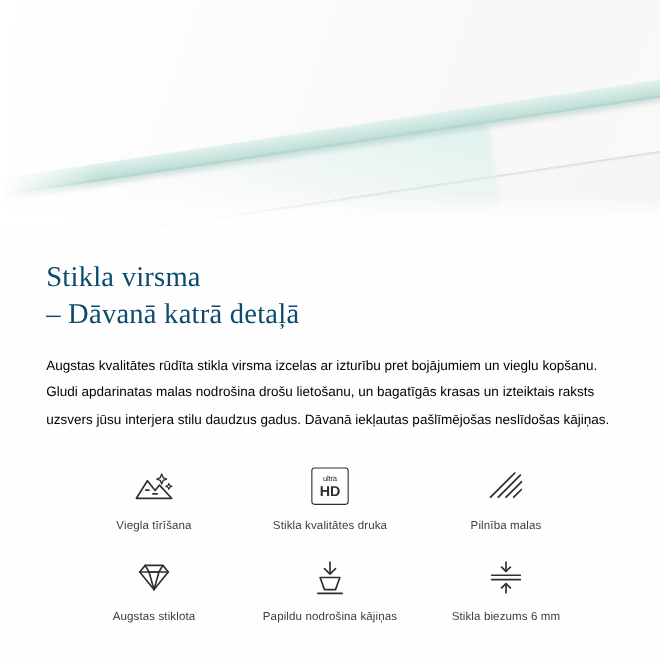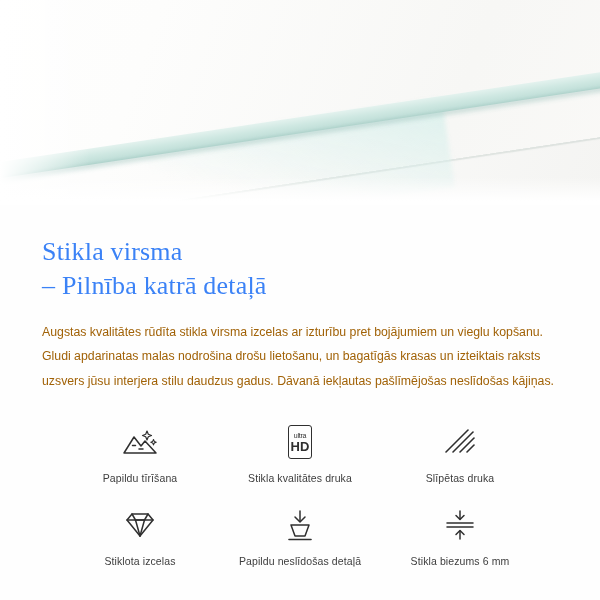--- a/index.html
+++ b/index.html
@@ -95,30 +95,30 @@
   }
 
   
   .content {
     padding: 30px 42px 0 42px;
   }
   .headline {
     font-family: "Liberation Serif", serif;
     font-size: 26px;
     line-height: 1.32;
-    color: #3b82f6;
+    color: #0c4a6e;
     font-weight: 400;
     letter-spacing: 0.2px;
   }
   .headline .l2 { display: block; }
   .body-copy {
     margin-top: 16px;
     font-size: 12.3px;
     line-height: 2.0;
-    color: #a16207;
+    color: #000000;
     max-width: 520px;
   }
 
   
   .features {
     margin-top: 26px;
     display: grid;
     grid-template-columns: repeat(3, 1fr);
     row-gap: 18px;
     padding: 0 18px;
@@ -137,21 +137,21 @@
     justify-content: center;
     color: #2f2f2f;
   }
   .feature-label {
     margin-top: 7px;
     font-size: 10.5px;
     color: #3d3d3d;
     letter-spacing: 0.1px;
   }
   .ultra-hd {
-    width: 24px; height: 34px;
+    width: 34px; height: 34px;
     border: 1.6px solid #2f2f2f;
     border-radius: 3px;
     display: flex; flex-direction: column;
     align-items: center; justify-content: center;
     line-height: 1;
   }
   .ultra-hd .u { font-size: 7px; letter-spacing: -0.2px; }
   .ultra-hd .hd { font-size: 13px; font-weight: 700; margin-top: 1px; }
 </style>
 </head>
@@ -187,37 +187,37 @@
     <div class="corner-gloss"></div>
     <div class="edge-top"></div>
     <div class="edge-shadow"></div>
     <div class="hero-fade-left"></div>
     <div class="hero-fade-bottom"></div>
   </div>
 
   <div class="content">
     <h1 class="headline">
       <span>Stikla virsma</span>
-      <span class="l2">– Pilnība katrā detaļā</span>
+      <span class="l2">– Dāvanā katrā detaļā</span>
     </h1>
     <p class="body-copy">Augstas kvalitātes rūdīta stikla virsma izcelas ar izturību pret bojājumiem un vieglu kopšanu. Gludi apdarinatas malas nodrošina drošu lietošanu, un bagatīgās krasas un izteiktais raksts uzsvers jūsu interjera stilu daudzus gadus. Dāvanā iekļautas pašlīmējošas neslīdošas kājiņas.</p>
 
     <div class="features">
 
       <div class="feature">
         <div class="feature-icon">
           <svg width="40" height="34" viewBox="0 0 40 34" fill="none" stroke="#2f2f2f" stroke-width="1.5" stroke-linejoin="round" stroke-linecap="round">
             <path d="M4 28 L14 12 L21 21 L25 16 L36 28 Z"></path>
             <path d="M12.5 20.5 L15.5 20.5"></path>
             <path d="M19 24 L23 24"></path>
             <path d="M27 6 l1.3 3.2 L31.5 10.5 l-3.2 1.3 L27 15 l-1.3-3.2 L22.5 10.5 l3.2-1.3 Z" stroke-width="1.2"></path>
             <path d="M33.5 14.5 l0.8 1.9 1.9 0.8 -1.9 0.8 -0.8 1.9 -0.8-1.9 -1.9-0.8 1.9-0.8 Z" stroke-width="1.1"></path>
           </svg>
         </div>
-        <div class="feature-label">Papildu tīrīšana</div>
+        <div class="feature-label">Viegla tīrīšana</div>
       </div>
 
       <div class="feature">
         <div class="feature-icon">
           <div class="ultra-hd">
             <span class="u">ultra</span>
             <span class="hd">HD</span>
           </div>
         </div>
         <div class="feature-label">Stikla kvalitātes druka</div>
@@ -225,46 +225,46 @@
 
       <div class="feature">
         <div class="feature-icon">
           <svg width="36" height="32" viewBox="0 0 36 32" fill="none" stroke="#2f2f2f" stroke-width="1.6" stroke-linecap="round">
             <path d="M4 26 L26 4"></path>
             <path d="M11 26 L31 6"></path>
             <path d="M18 26 L32 12"></path>
             <path d="M25 26 L32 19"></path>
           </svg>
         </div>
-        <div class="feature-label">Slīpētas druka</div>
+        <div class="feature-label">Pilnība malas</div>
       </div>
 
       <div class="feature">
         <div class="feature-icon">
           <svg width="38" height="32" viewBox="0 0 38 32" fill="none" stroke="#2f2f2f" stroke-width="1.5" stroke-linejoin="round" stroke-linecap="round">
             <path d="M6 11 L11 5 L27 5 L32 11 L19 27 Z"></path>
             <path d="M6 11 L32 11"></path>
             <path d="M11 5 L14.5 11 L19 27"></path>
             <path d="M27 5 L23.5 11 L19 27"></path>
             <path d="M14.5 11 L23.5 11"></path>
           </svg>
         </div>
-        <div class="feature-label">Stiklota izcelas</div>
+        <div class="feature-label">Augstas stiklota</div>
       </div>
 
       <div class="feature">
         <div class="feature-icon">
           <svg width="38" height="34" viewBox="0 0 38 34" fill="none" stroke="#2f2f2f" stroke-width="1.5" stroke-linejoin="round" stroke-linecap="round">
             <path d="M19 3 L19 13"></path>
             <path d="M14 9 L19 14 L24 9"></path>
             <path d="M10 17 L28 17 L24 28 L14 28 Z"></path>
             <path d="M8 31.5 L30 31.5" stroke-width="1.6"></path>
           </svg>
         </div>
-        <div class="feature-label">Papildu neslīdošas detaļā</div>
+        <div class="feature-label">Papildu nodrošina kājiņas</div>
       </div>
 
       <div class="feature">
         <div class="feature-icon">
           <svg width="38" height="34" viewBox="0 0 38 34" fill="none" stroke="#2f2f2f" stroke-width="1.5" stroke-linejoin="round" stroke-linecap="round">
             <path d="M19 3 L19 11"></path>
             <path d="M15 7.5 L19 11.5 L23 7.5"></path>
             <path d="M6 15 L32 15"></path>
             <path d="M6 19 L32 19"></path>
             <path d="M19 31 L19 23"></path>

